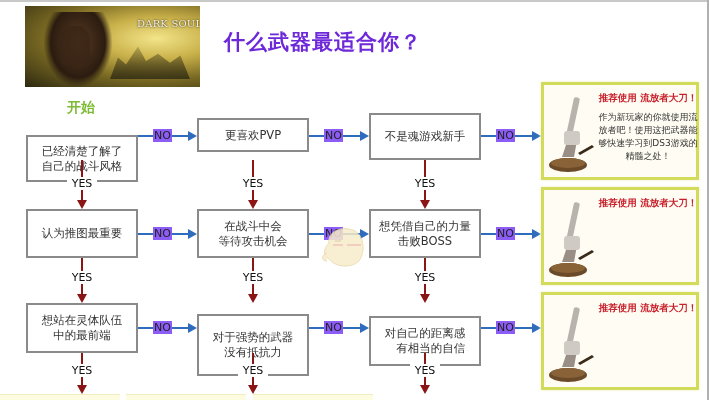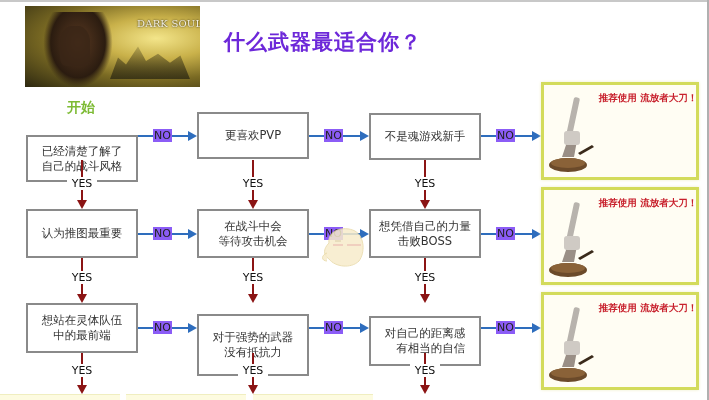--- a/index.html
+++ b/index.html
@@ -57,21 +57,21 @@
   <div class="knight2"></div>
   <div class="logo">DARK SOULS Ⅲ</div>
 </div>
 
 <div class="title">什么武器最适合你？</div>
 
 <div class="start-label">开始</div>
 
 <div class="box" style="left:26px;top:113px;height:47px;white-space:pre-line;margin-top:22px;">已经清楚了解了
 自己的战斗风格</div>
-<div class="box" style="left:197px;top:112px;height:47px;white-space:pre-line;">更喜欢PVP</div>
+<div class="box" style="left:197px;top:118px;height:34px;white-space:pre-line;">更喜欢PVP</div>
 <div class="box" style="left:369px;top:113px;height:47px;white-space:pre-line;">不是魂游戏新手</div>
 
 <div class="box" style="left:26px;top:209px;height:49px;white-space:pre-line;">认为推图最重要</div>
 <div class="box" style="left:197px;top:209px;height:49px;white-space:pre-line;">在战斗中会
 等待攻击机会</div>
 <div class="box" style="left:369px;top:209px;height:49px;white-space:pre-line;">想凭借自己的力量
 击败BOSS</div>
 
 <div class="box" style="left:26px;top:303px;height:50px;white-space:pre-line;">想站在灵体队伍
 中的最前端</div>
@@ -179,20 +179,21 @@
 <div class="reco" style="top:82px;">
   <svg class="weapon" viewBox="0 0 52 82">
     <ellipse cx="20" cy="72" rx="19" ry="7" fill="#6b4a2a"></ellipse>
     <ellipse cx="20" cy="70" rx="17" ry="5" fill="#8a6238"></ellipse>
     <path d="M14 64 L26 64 L30 42 L22 40 Z" fill="#9a8f86"></path>
     <rect x="22" y="4" width="6" height="40" rx="2" fill="#b8b3ad" transform="rotate(12 25 24)"></rect>
     <rect x="16" y="38" width="16" height="14" rx="3" fill="#cfcac4"></rect>
     <path d="M30 60 L44 52 L46 54 L32 62 Z" fill="#3a2a1a"></path>
   </svg>
   <div class="reco-title">推荐使用 流放者大刀！</div>
+  <div class="reco-text">作为新玩家的你就使用流放者吧！使用这把武器能够快速学习到DS3游戏的精髓之处！</div>
 </div>
 
 <div class="reco" style="top:187px;">
   <svg class="weapon" viewBox="0 0 52 82">
     <ellipse cx="20" cy="72" rx="19" ry="7" fill="#6b4a2a"></ellipse>
     <ellipse cx="20" cy="70" rx="17" ry="5" fill="#8a6238"></ellipse>
     <path d="M14 64 L26 64 L30 42 L22 40 Z" fill="#9a8f86"></path>
     <rect x="22" y="4" width="6" height="40" rx="2" fill="#b8b3ad" transform="rotate(12 25 24)"></rect>
     <rect x="16" y="38" width="16" height="14" rx="3" fill="#cfcac4"></rect>
     <path d="M30 60 L44 52 L46 54 L32 62 Z" fill="#3a2a1a"></path>

